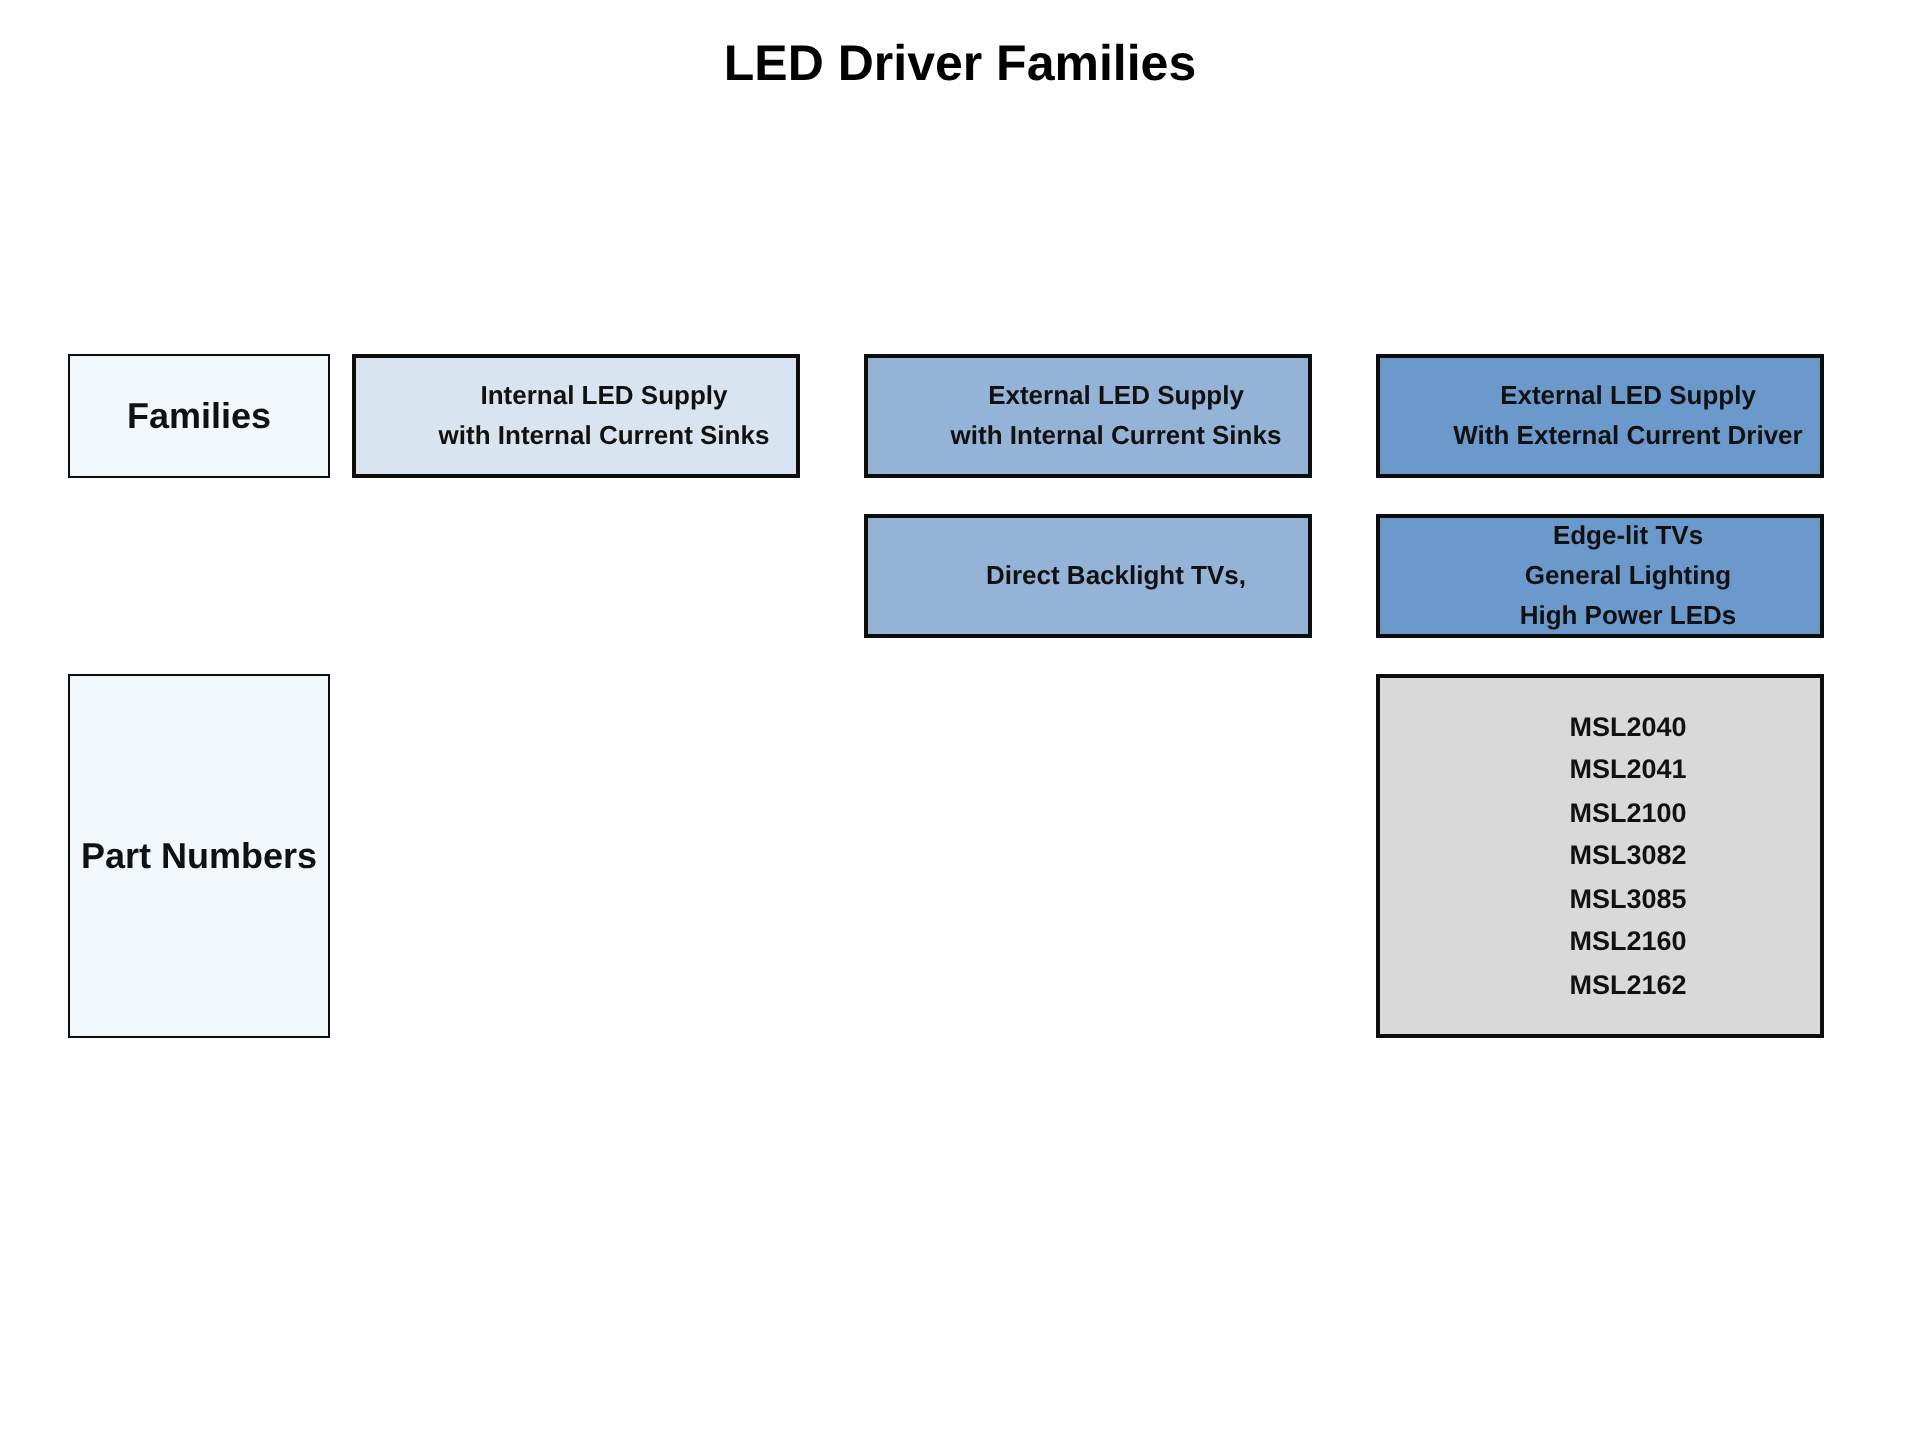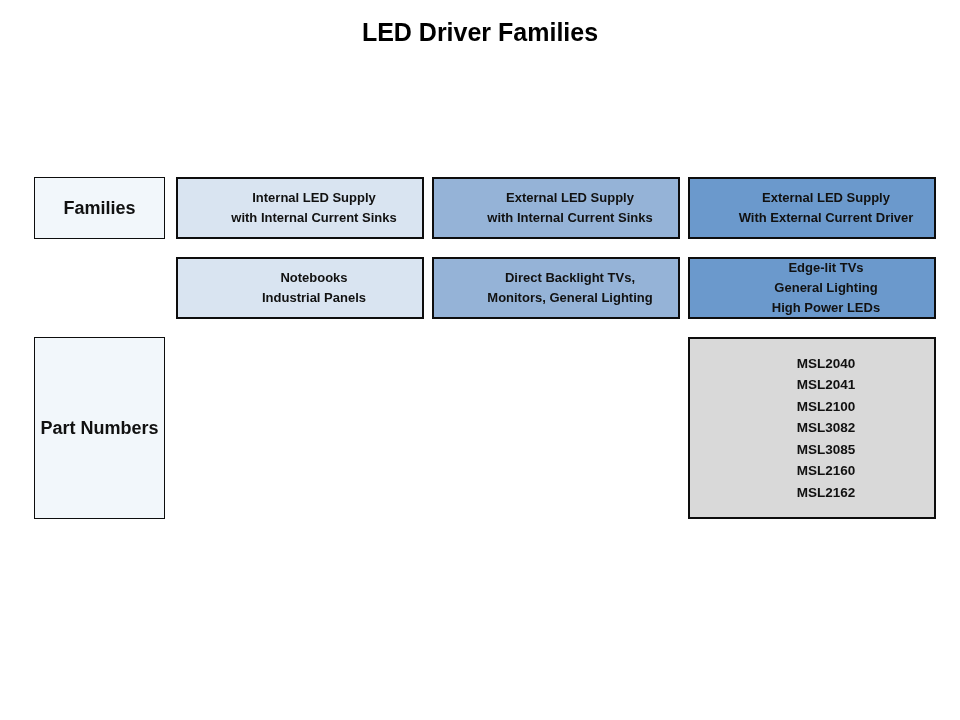--- a/index.html
+++ b/index.html
@@ -38,21 +38,21 @@
     color: var(--text);
   }
   .label-box {
     left: 34px;
     width: 131px;
     background: var(--label-bg);
     border: 1.5px solid var(--border);
     font-size: 18px;
   }
   .cell {
-    width: 248px;
+    width: 224px;
     border: 2px solid var(--border);
     font-size: 13px;
     line-height: 20px;
     padding-left: 28px;
   }
   .cell.light  { background: var(--light-blue); }
   .cell.medium { background: var(--medium-blue); }
   .cell.dark   { background: var(--dark-blue); }
   .cell.gray   { background: var(--gray); line-height: 21.5px; font-size: 13.5px; }
   .row1 { top: 177px; height: 62px; }
@@ -78,27 +78,22 @@
     </div>
   <div class="box cell medium row1 col2">
       <div>External LED Supply</div>
       <div>with Internal Current Sinks</div>
     </div>
   <div class="box cell dark row1 col3">
       <div>External LED Supply</div>
       <div>With External Current Driver</div>
     </div>
 
-  <div class="box cell light row2 col1">
-      <div>Notebooks</div>
-      <div>Industrial Panels</div>
-    </div>
   <div class="box cell medium row2 col2">
       <div>Direct Backlight TVs,</div>
-      <div>Monitors, General Lighting</div>
     </div>
   <div class="box label-box row3">
     <span>Part Numbers</span>
   </div>
 
   <div class="box cell dark row2 col3">
       <div>Edge-lit TVs</div>
       <div>General Lighting</div>
       <div>High Power LEDs</div>
     </div>

